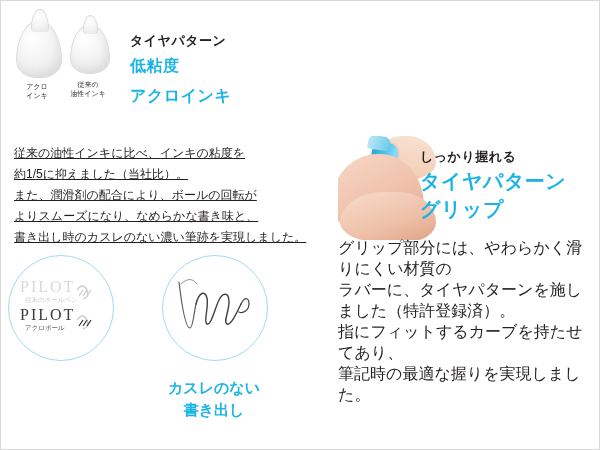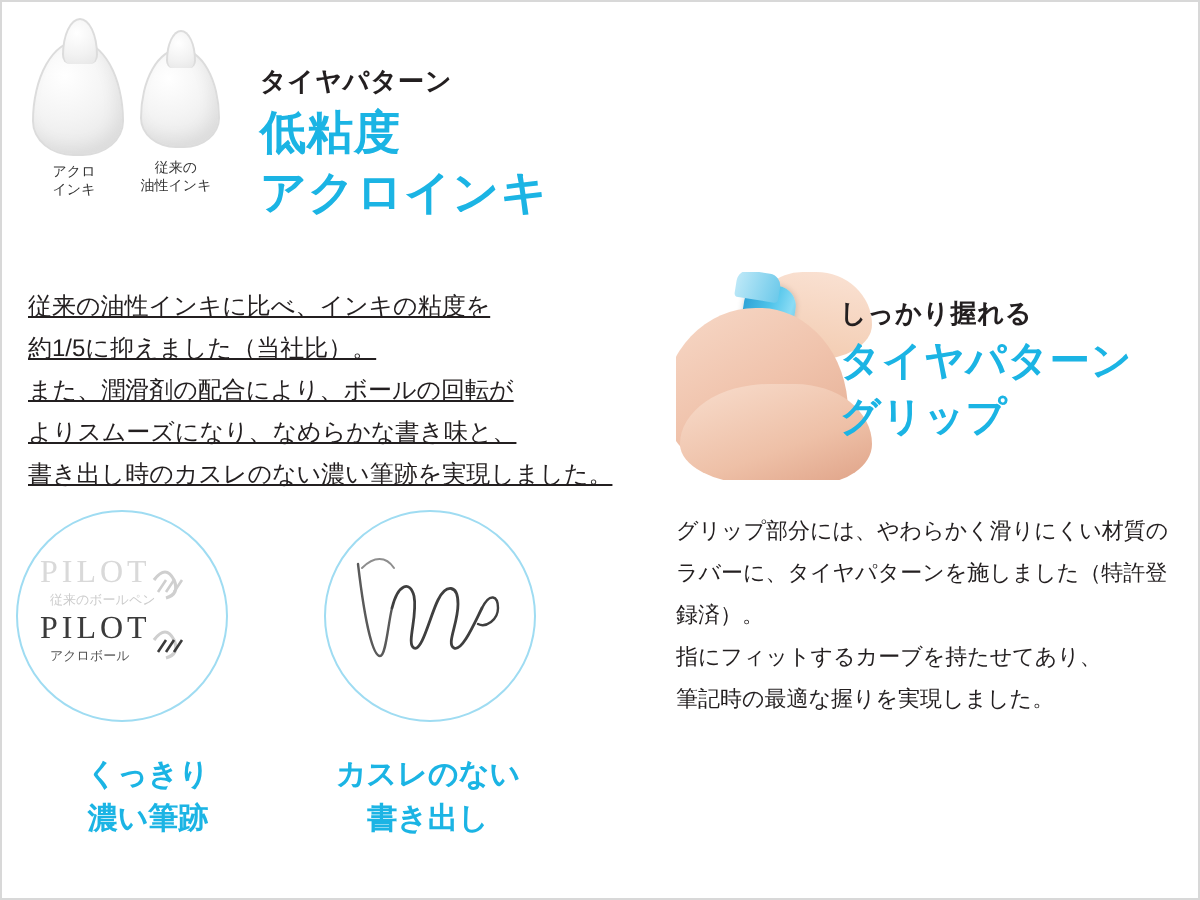--- a/index.html
+++ b/index.html
@@ -88,21 +88,21 @@
     width: 220px;
   }
   .head-sub {
     font-size: 13px;
     font-weight: bold;
     color: #231f20;
     letter-spacing: 0.5px;
     line-height: 18px;
   }
   .head-main {
-    font-size: 23px;
+    font-size: 16px;
     font-weight: bold;
     color: #1bb4e4;
     line-height: 28px;
     letter-spacing: 0.5px;
     margin-top: 2px;
   }
 
   
   .body1 {
     position: absolute;
@@ -173,23 +173,23 @@
     left: 420px; top: 148px;
     width: 150px;
   }
   .head2 .head-main {
     font-size: 20px;
     line-height: 26px;
   }
 
   .body2 {
     position: absolute;
-    left: 338px; top: 256px;
+    left: 338px; top: 237px;
     width: 250px;
-    font-size: 11px;
+    font-size: 16px;
     line-height: 21px;
     color: #231f20;
   }
 
   
   .circle {
     position: absolute;
     width: 104px; height: 104px;
     border-radius: 50%;
     border: 1px solid #9fdcf2;
@@ -314,22 +314,18 @@
 
   <div class="circle c-right">
     <svg width="104" height="104" viewBox="0 0 104 104">
       <path d="M16 26 C 20 60, 24 72, 27 72 C 30 72, 31 56, 33 48" fill="none" stroke="#5a5a5a" stroke-width="1.2" stroke-linecap="round"></path>
       <path d="M33 48 C 36 36, 42 34, 44 42 C 46 52, 40 66, 44 68 C 48 70, 52 52, 56 44 C 60 36, 66 36, 66 46 C 66 56, 60 66, 64 68 C 68 70, 74 56, 78 48" fill="none" stroke="#3f3f3f" stroke-width="1.4" stroke-linecap="round"></path>
       <path d="M78 48 C 82 40, 86 42, 86 48 C 86 54, 80 58, 76 56" fill="none" stroke="#3f3f3f" stroke-width="1.2" stroke-linecap="round"></path>
       <path d="M18 28 C 24 22, 30 22, 34 28" fill="none" stroke="#8e8e8e" stroke-width="1" stroke-linecap="round"></path>
     </svg>
   </div>
 
-  <div class="cap cap-left">
-    <div>くっきり</div>
-    <div>濃い筆跡</div>
-  </div>
   <div class="cap cap-right">
     <div>カスレのない</div>
     <div>書き出し</div>
   </div>
 
 </div>
 
 </body></html>

